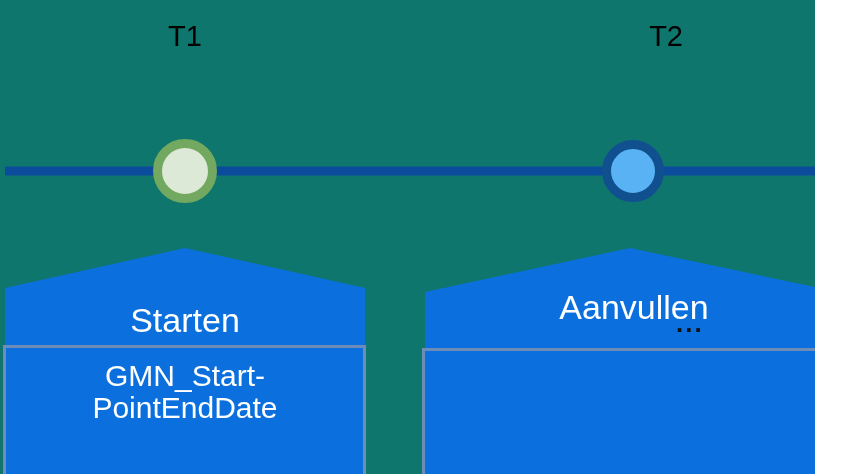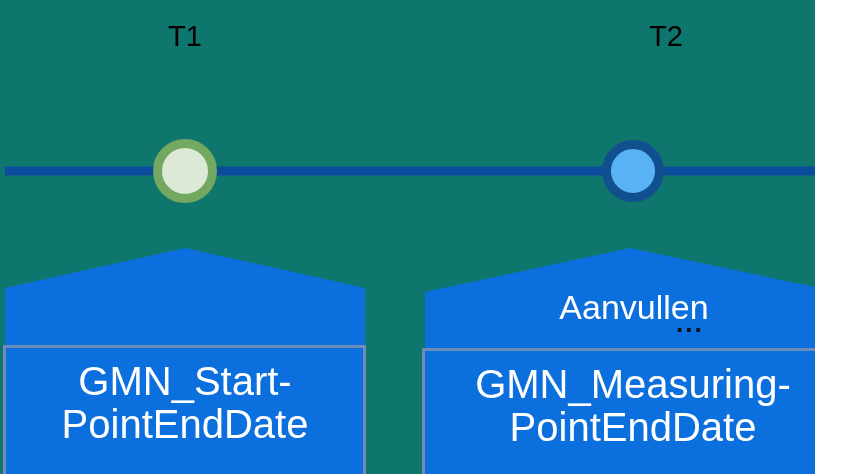--- a/index.html
+++ b/index.html
@@ -46,21 +46,21 @@
     font-size: 26px;
     font-weight: bold;
     color: #111111;
     letter-spacing: 2px;
     line-height: 1;
     white-space: nowrap;
   }
   .box-label {
     position: absolute;
     font-family: "Liberation Sans", sans-serif;
-    font-size: 40px;
+    font-size: 30px;
     color: #ffffff;
     text-align: center;
     line-height: 1.08;
   }
 </style>
 </head>
 <body>
 
 <div id="canvas">
 
@@ -78,28 +78,25 @@
 
     <circle cx="185" cy="171" r="27.5" fill="#DCE9D6" stroke="#72A85F" stroke-width="9"></circle>
 
     <circle cx="633" cy="171" r="26.5" fill="#59B2F3" stroke="#10508F" stroke-width="9"></circle>
   </svg>
 
   <div class="tick-label" style="left:135px; top:22px; width:100px;">T1</div>
 
   <div class="tick-label" style="left:583px; top:22px; width:100px;text-align:right;">T2</div>
 
+  <div class="banner-label" style="left:35px; top:303px; width:300px;">Starten</div>
 
   <div class="banner-label" style="left:484px; top:290px; width:300px;">Aanvullen</div>
 
   <div class="ellipsis-label" style="left:676px; top:310px;">...</div>
 
   <div class="box-label" style="left:10px; top:360px; width:350px;">
     <div>GMN_Start-</div>
     <div>PointEndDate</div>
   </div>
 
-  <div class="box-label" style="left:428px; top:363px; width:410px;">
-    <div>GMN_Measuring-</div>
-    <div>PointEndDate</div>
-  </div>
 
 </div>
 
 </body></html>

